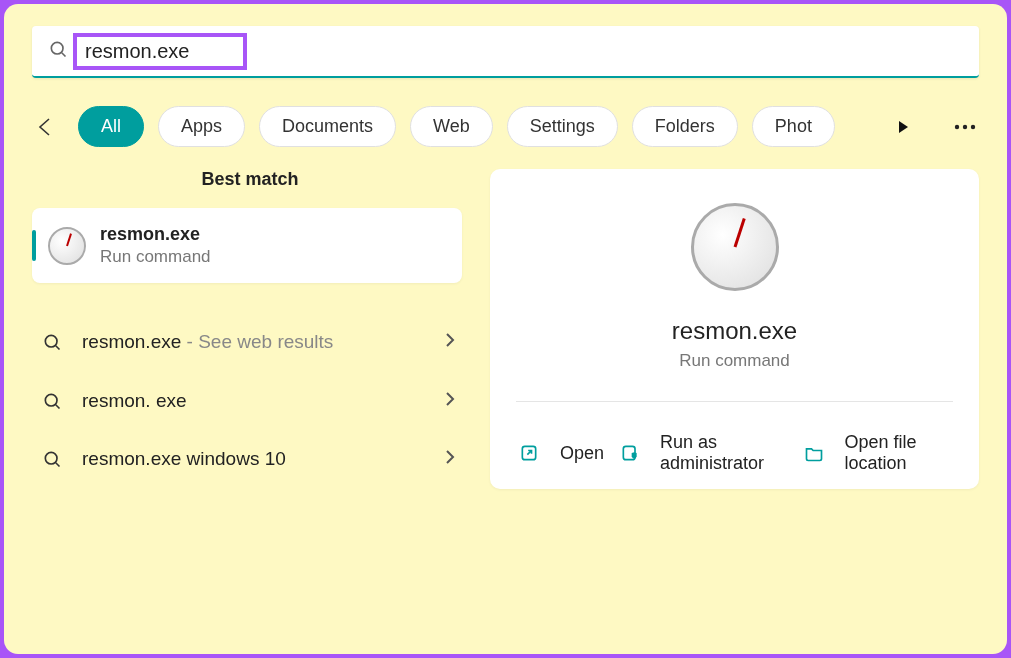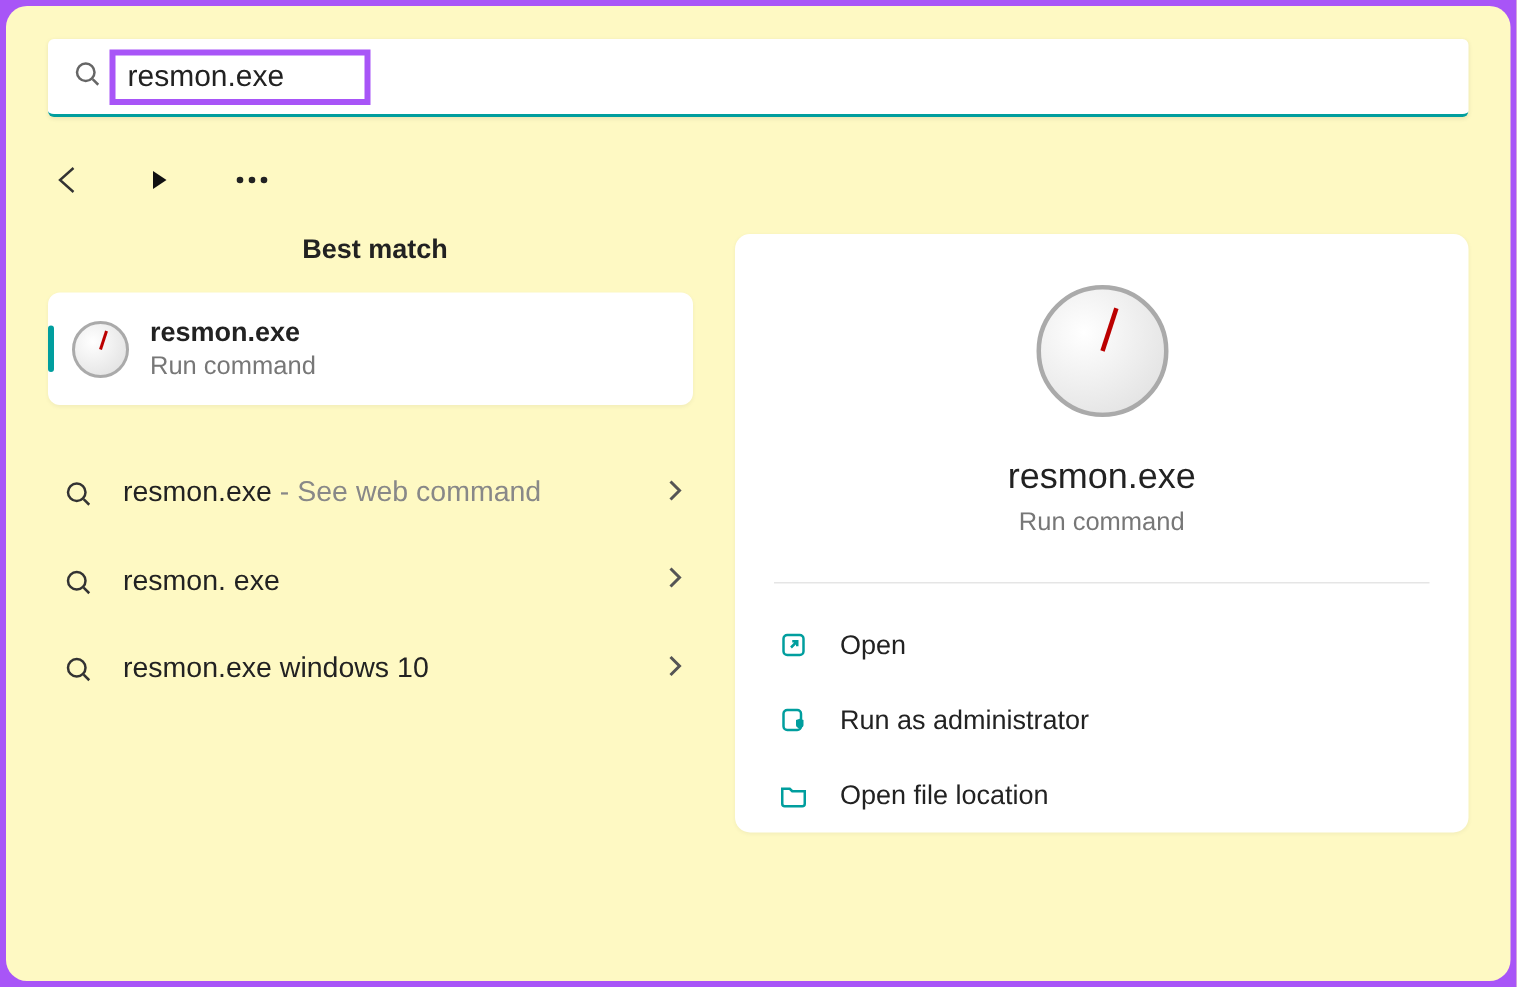--- a/index.html
+++ b/index.html
@@ -160,21 +160,21 @@
   border-radius: 10px;
   padding: 34px 26px 0 26px;
   display: flex;
   flex-direction: column;
   align-items: center;
   box-shadow: 0 1px 3px rgba(0,0,0,0.05);
 }
 .det-title { font-size: 24px; font-weight: 500; color: #222; margin-top: 26px; }
 .det-sub { font-size: 17px; color: #777; margin-top: 6px; }
 .divider { width: 100%; height: 1px; background: #e5e5e5; margin-top: 30px; }
-.actions { width: 100%; margin-top: 16px; display: flex; flex-direction: column; }
+.actions { width: 100%; margin-top: 16px; display: flex; flex-direction: row; gap: 12px; }
 .action {
   display: flex;
   align-items: center;
   gap: 20px;
   padding: 14px 2px;
   cursor: pointer;
   font-size: 18px;
   color: #222;
 }
 .action-icon { width: 22px; height: 22px; color: #009e9e; display: flex; align-items: center; justify-content: center; }
@@ -195,20 +195,29 @@
       <input class="search-input" value="resmon.exe" style="">
     </span>
   </div>
 
   <div class="filter-row">
     <div class="back-arrow">
       <svg width="24" height="24" viewBox="0 0 24 24" fill="none" stroke="#333" stroke-width="1.6">
         <path d="M16 4 L7 12 L16 20"></path>
       </svg>
     </div>
+    <div class="pills">
+      <div class="pill active">All</div>
+      <div class="pill">Apps</div>
+      <div class="pill">Documents</div>
+      <div class="pill">Web</div>
+      <div class="pill">Settings</div>
+      <div class="pill">Folders</div>
+      <div class="pill">Phot</div>
+    </div>
     <div class="play-icon">
       <svg width="16" height="16" viewBox="0 0 16 16" fill="#111">
           <path d="M4 2 L13 8 L4 14 Z"></path>
         </svg>
     </div>
     <div class="more-icon">
       <svg width="22" height="6" viewBox="0 0 22 6" fill="#222">
         <circle cx="3" cy="3" r="2.2"></circle>
           <circle cx="11" cy="3" r="2.2"></circle>
           <circle cx="19" cy="3" r="2.2"></circle>
@@ -230,21 +239,21 @@
       <div class="web-list">
 
         <div class="web-item">
           <span class="search-glyph">
             <svg width="20" height="20" viewBox="0 0 24 24" fill="none" stroke="#333" stroke-width="2">
                 <circle cx="11" cy="11" r="7"></circle>
                 <line x1="21" y1="21" x2="16.5" y2="16.5"></line>
               </svg>
           </span>
           <span class="web-text">
-            <span>resmon.exe</span><span class="light"> - See web command</span><span class="bold"></span>
+            <span>resmon.exe</span><span class="light"> - See web results</span><span class="bold"></span>
           </span>
           <span class="chevron">
             <svg width="12" height="16" viewBox="0 0 12 16" fill="none" stroke="#555" stroke-width="2">
                 <path d="M3 2 L9 8 L3 14"></path>
               </svg>
           </span>
         </div>
 
         <div class="web-item">
           <span class="search-glyph">

